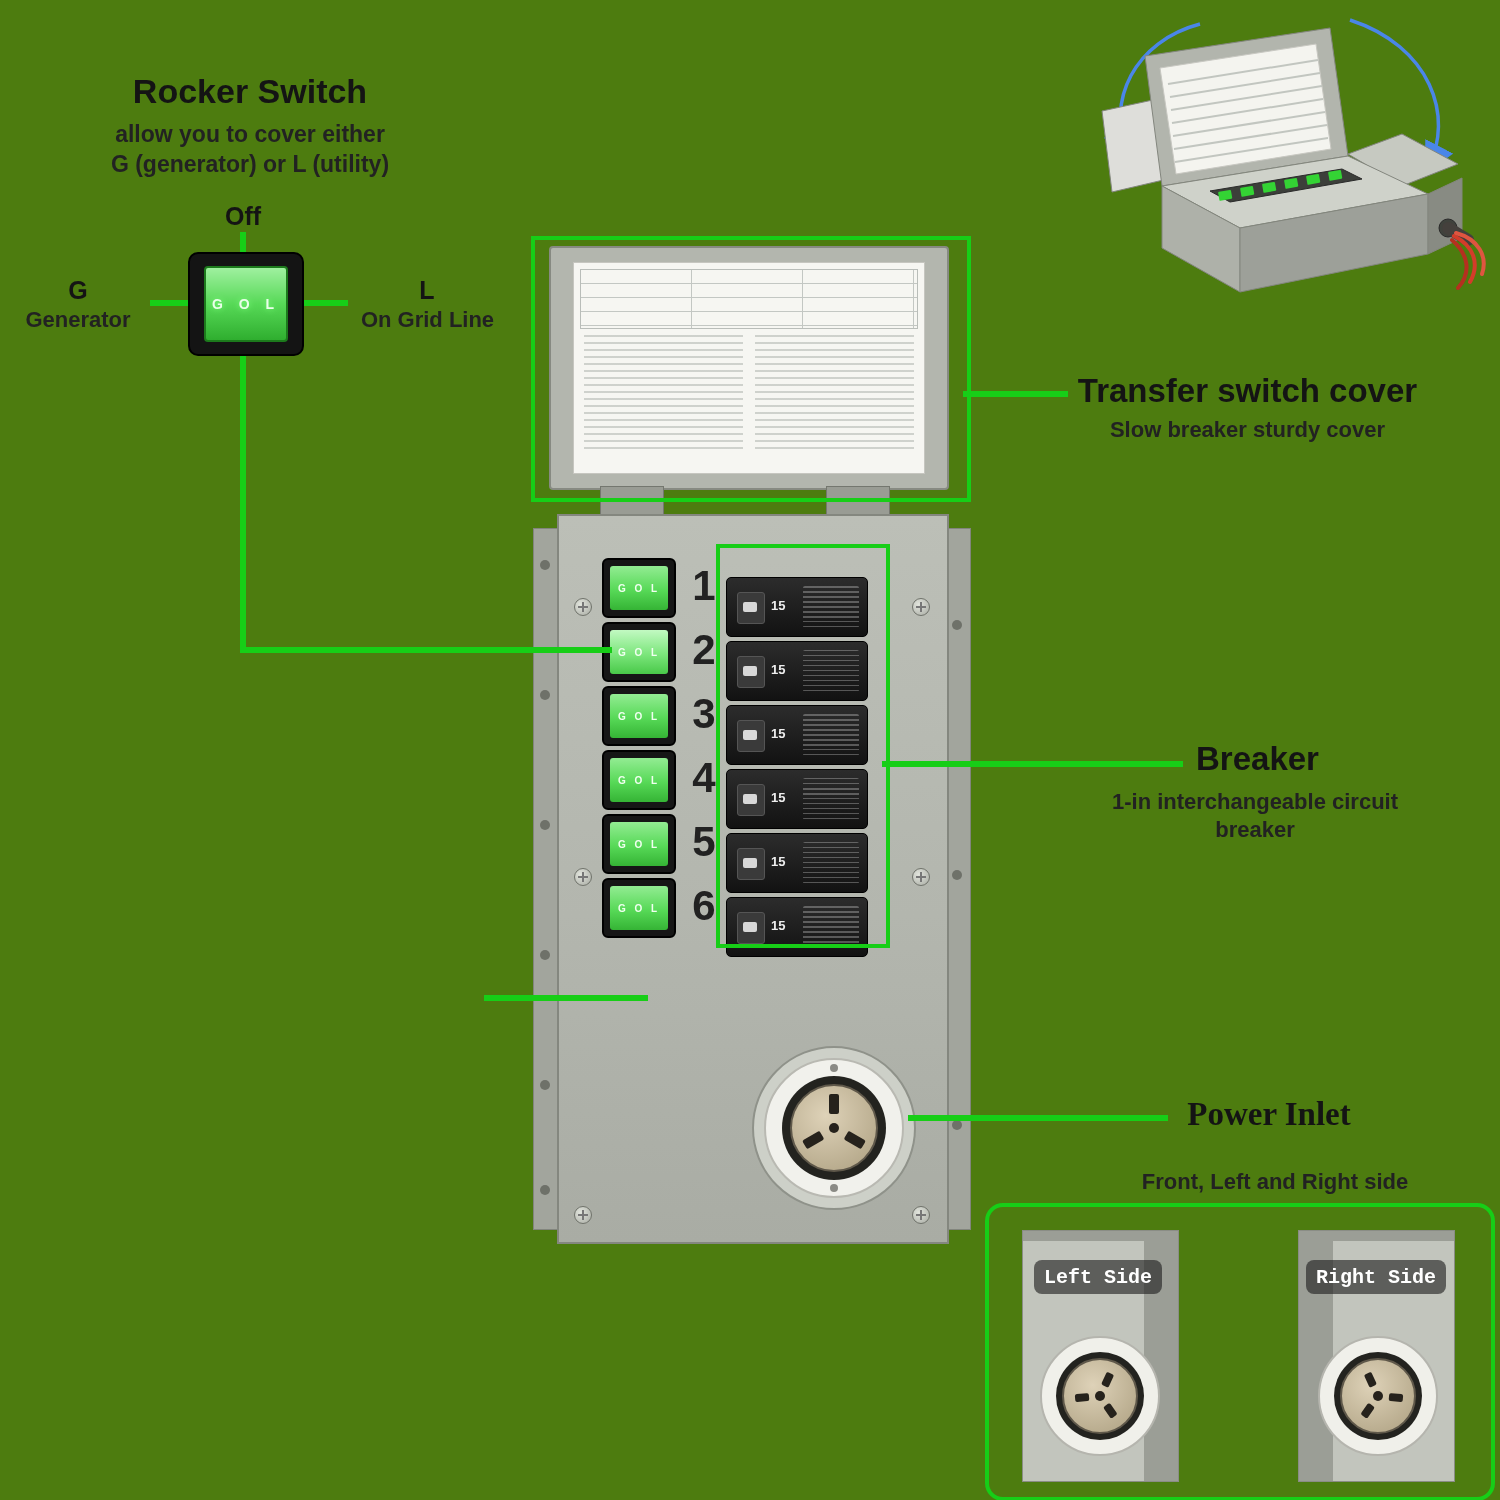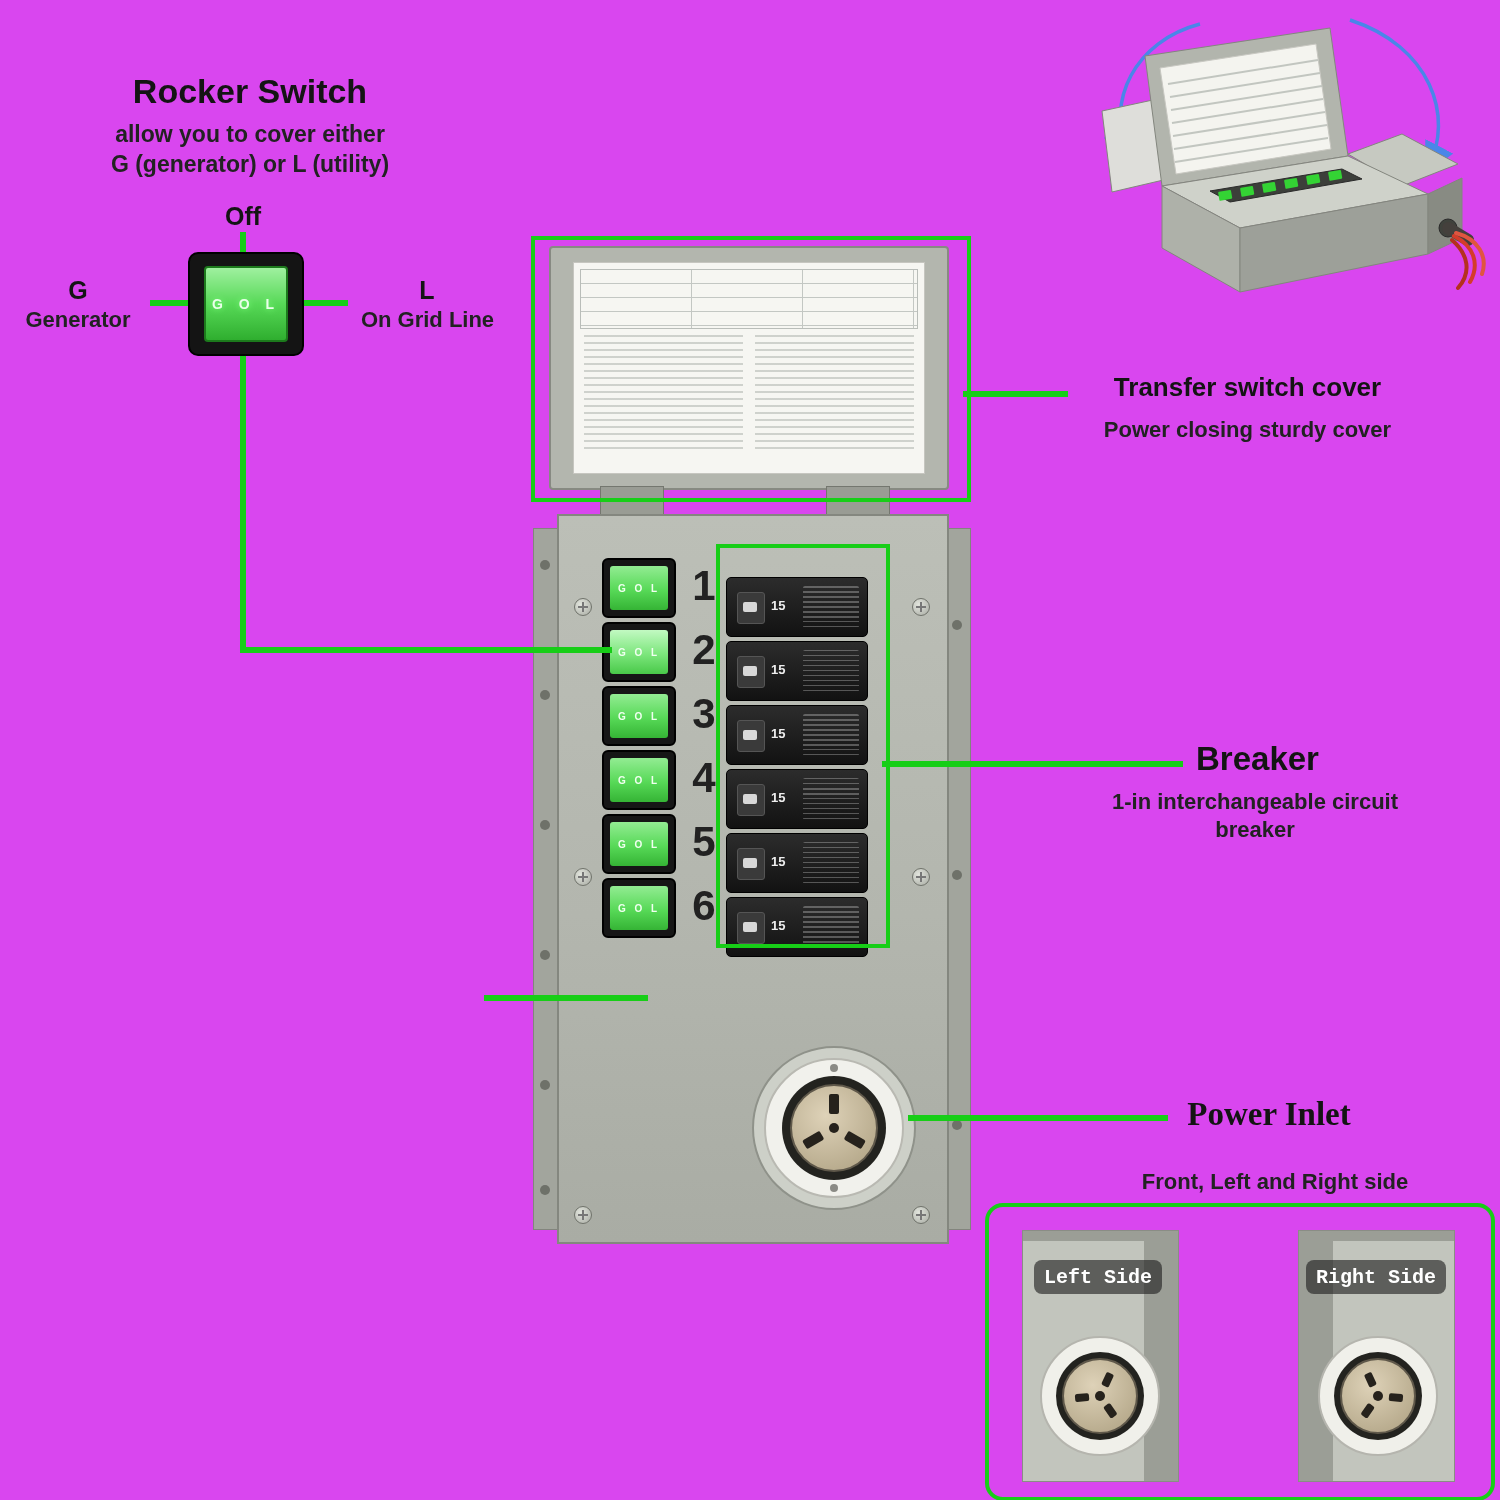--- a/index.html
+++ b/index.html
@@ -1,17 +1,17 @@
 <!DOCTYPE html>
 <html><head>
 <meta charset="utf-8">
 <style>
   :root{ --g:#17CE17; }
   html,body{margin:0;padding:0;background:#fff;}
-  .canvas{position:relative;width:1500px;height:1500px;background:#d946ef;
+  .canvas{position:relative;width:1500px;height:1500px;background:#4d7c0f;
           font-family:"Liberation Sans",sans-serif;color:#161616;overflow:hidden;}
   .abs{position:absolute;}
   .ttl{font-weight:700;color:#141414;text-align:center;}
   .sub{font-weight:700;color:#222;text-align:center;line-height:1.25;}
   .overlay{position:absolute;left:0;top:0;z-index:4;pointer-events:none;}
   .gbox{position:absolute;border:4px solid var(--g);z-index:5;}
   
   .lid{position:absolute;left:549px;top:246px;width:396px;height:240px;background:#b3b6ae;
        border:2px solid #878a82;border-radius:4px;z-index:2;}
   .paper{position:absolute;left:22px;top:14px;right:22px;bottom:14px;background:#f6f6f2;border:1px solid #c6c6c0;}
@@ -243,22 +243,22 @@
       <circle cx="398" cy="222" r="9" fill="#3f423c" stroke="#2a2a2a"></circle>
     </g>
     <g fill="none" stroke-linecap="round">
       <path d="M398,222 L418,234" stroke="#44403c" stroke-width="12"></path>
       <path d="M404,230 C424,240 430,258 420,276" stroke="#d43c2a" stroke-width="4"></path>
       <path d="M402,234 C418,248 422,266 408,282" stroke="#b5301f" stroke-width="4"></path>
       <path d="M406,227 C428,233 438,250 432,268" stroke="#e05540" stroke-width="4"></path>
     </g>
   </svg>
 
-  <div class="abs ttl txt-z" style="left:1045px;top:372px;width:405px;font-size:26px;">Transfer switch cover</div>
-  <div class="abs sub txt-z" style="left:1045px;top:416px;width:405px;font-size:22px;">Power closing sturdy cover</div>
+  <div class="abs ttl txt-z" style="left:1045px;top:372px;width:405px;font-size:33px;">Transfer switch cover</div>
+  <div class="abs sub txt-z" style="left:1045px;top:416px;width:405px;font-size:22px;">Slow breaker sturdy cover</div>
 
   <div class="abs ttl txt-z" style="left:1085px;top:740px;width:345px;font-size:33px;">Breaker</div>
   <div class="abs sub txt-z" style="left:1045px;top:788px;width:420px;font-size:22px;">1-in interchangeable circuit</div>
   <div class="abs sub txt-z" style="left:1045px;top:816px;width:420px;font-size:22px;">breaker</div>
 
 
   <div class="abs ttl txt-z" style="left:1064px;top:1096px;width:410px;font-size:33px;font-family:Liberation Serif, serif;">Power Inlet</div>
   <div class="abs sub txt-z" style="left:1060px;top:1168px;width:430px;font-size:22px;">Front, Left and Right side</div>
 
   <div class="spanel left" style="left:1022px;"></div>

